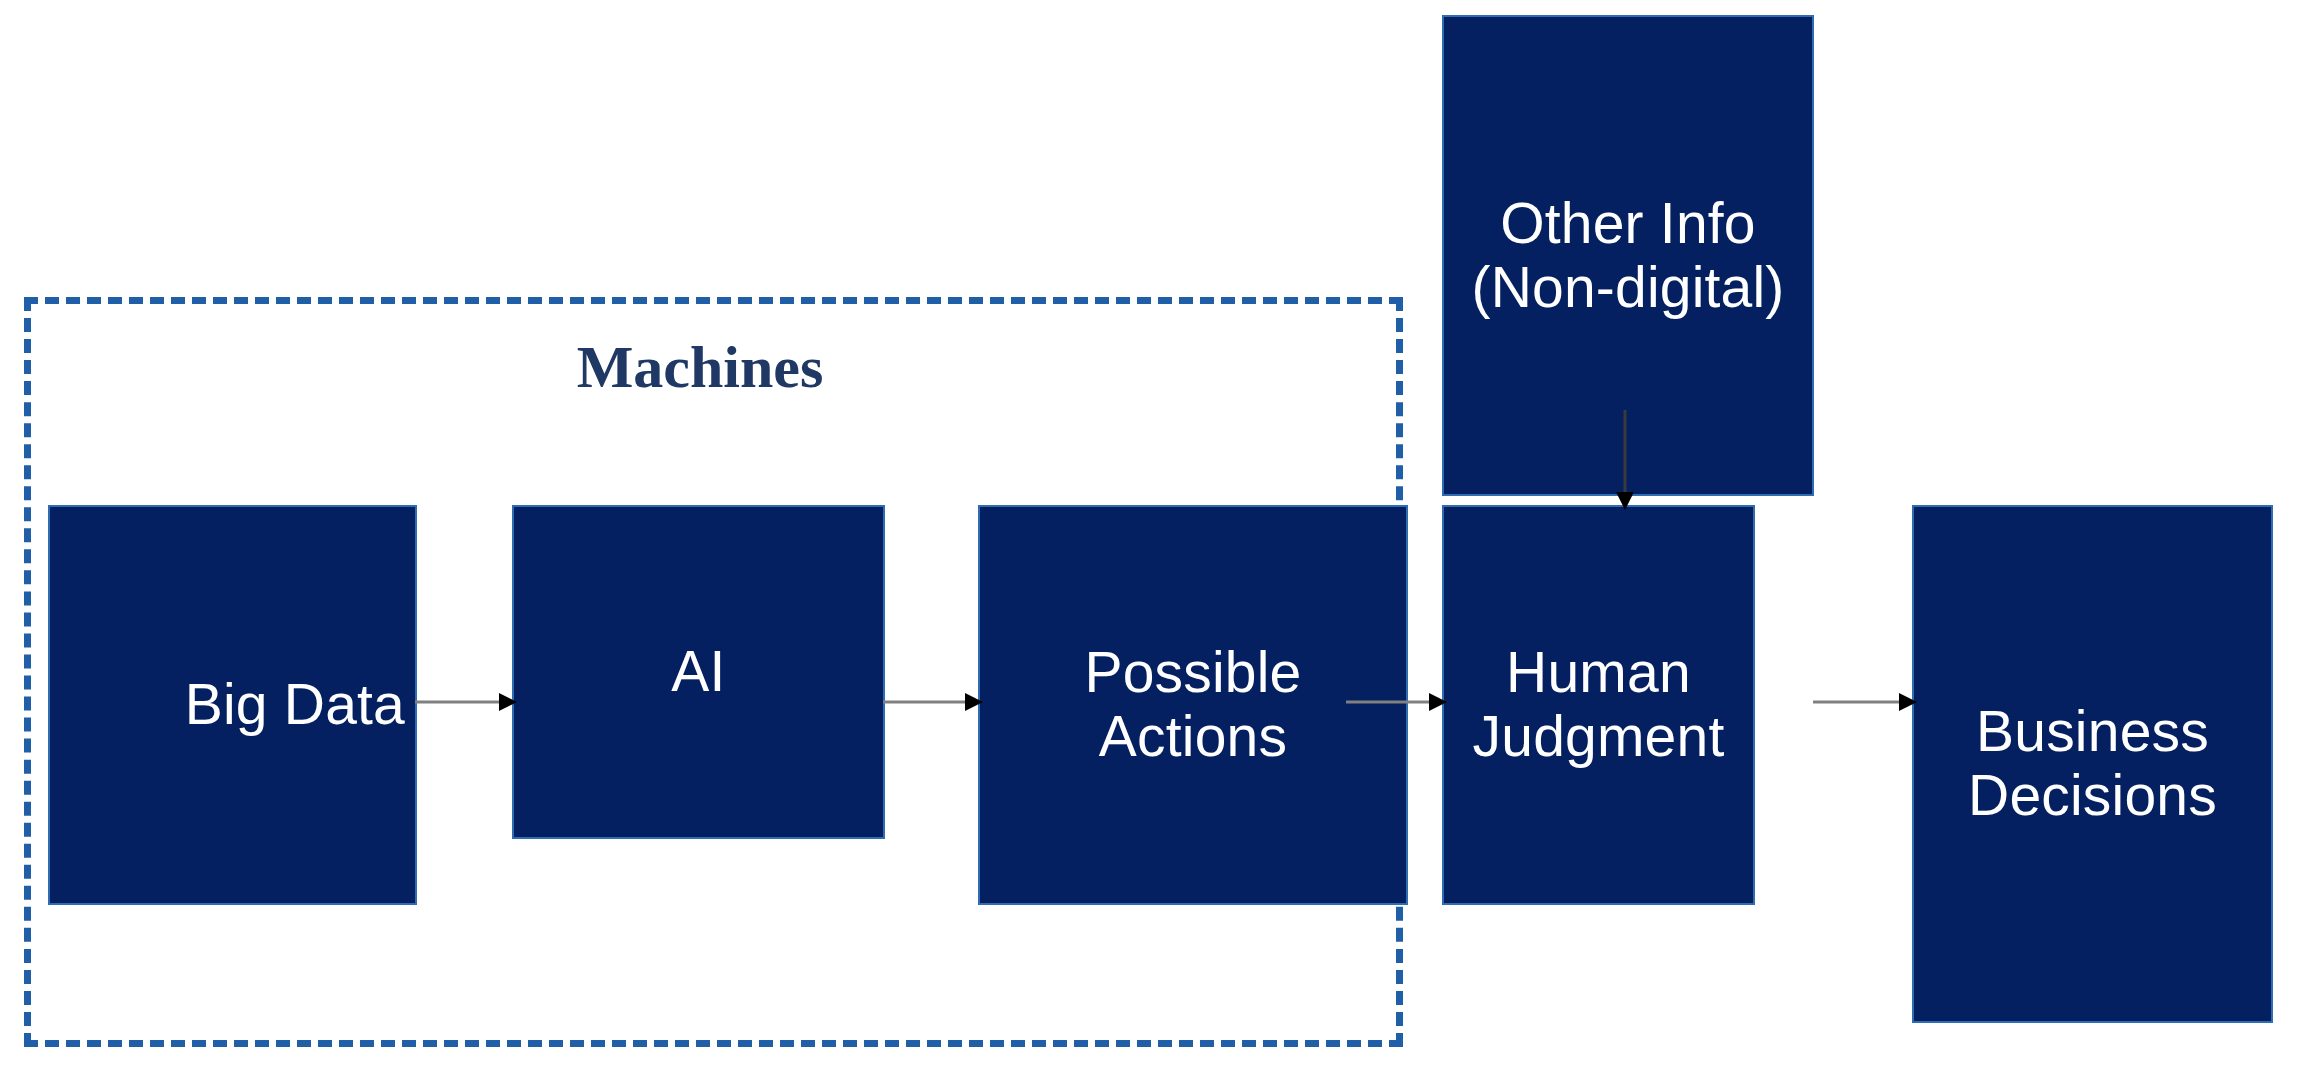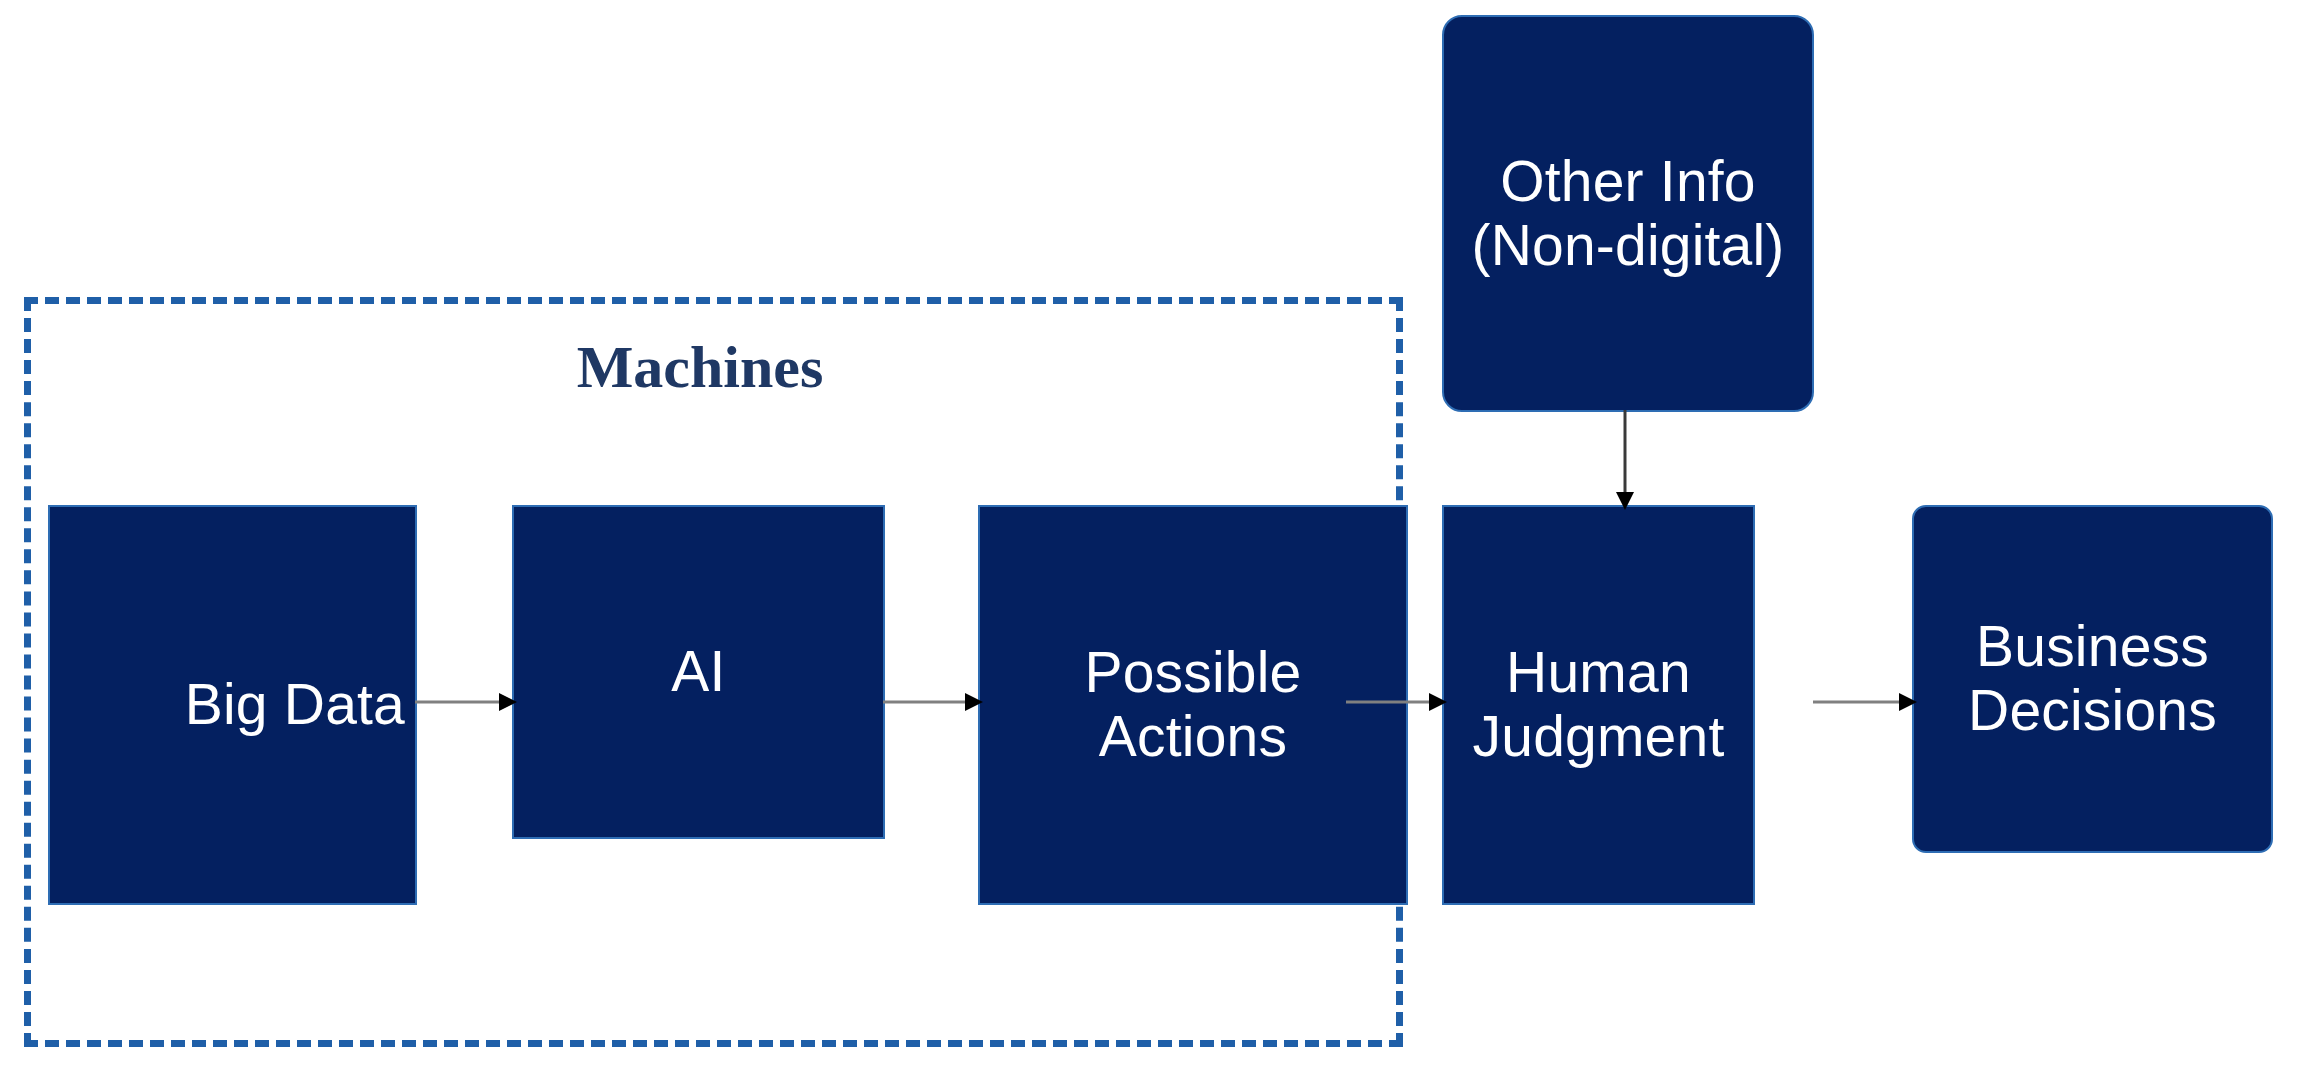--- a/index.html
+++ b/index.html
@@ -65,22 +65,22 @@
     letter-spacing: 0.2px;
     white-space: pre-line;
     padding: 0 10px;
   }
 
   
   #node-big-data        { left: 48px;   top: 505px; width: 369px; height: 400px; justify-content: flex-end; }
   #node-ai              { left: 512px;  top: 505px; width: 373px; height: 334px; }
   #node-possible-actions{ left: 978px;  top: 505px; width: 430px; height: 400px; }
   #node-human-judgment  { left: 1442px; top: 505px; width: 313px; height: 400px; }
-  #node-business-decisions { left: 1912px; top: 505px; width: 361px; height: 348px; border-radius: 14px; }
-  #node-other-info      { left: 1442px; top: 15px;  width: 372px; height: 397px; border-radius: 20px; }
+  #node-business-decisions { left: 1912px; top: 505px; width: 361px; height: 518px; }
+  #node-other-info      { left: 1442px; top: 15px;  width: 372px; height: 481px; }
 
   
   .connector {
     position: absolute;
     pointer-events: none;
   }
   .connector svg { display: block; overflow: visible; }
 
   
   #arrow-bigdata-ai        { left: 415px;  top: 688px; width: 102px; height: 28px; }

